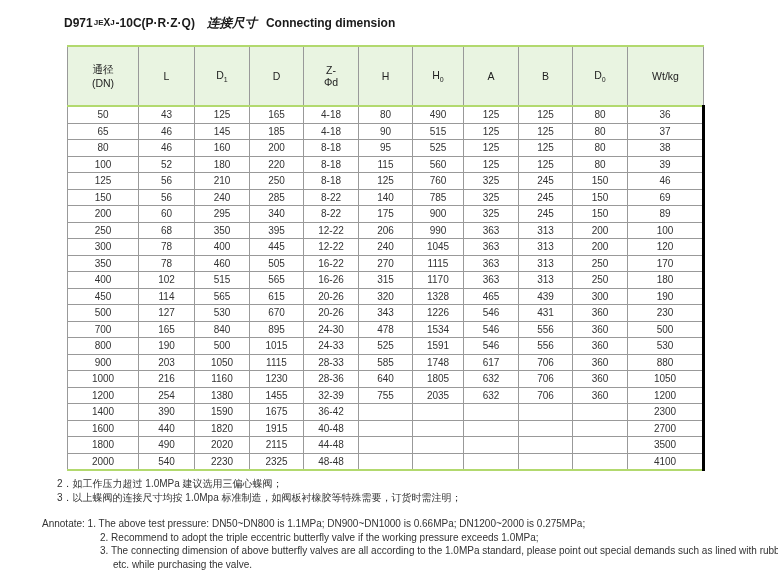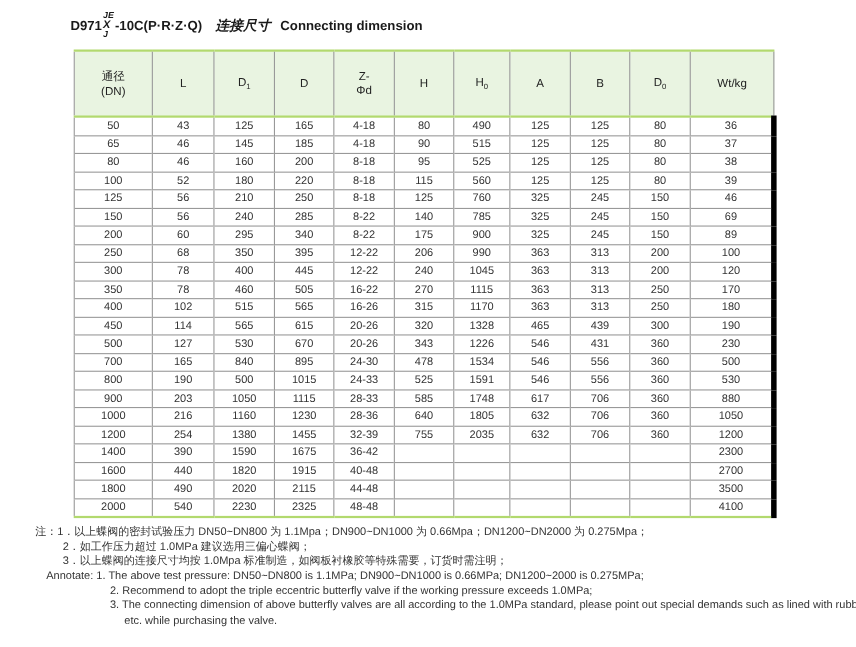--- a/index.html
+++ b/index.html
@@ -9,22 +9,22 @@
     overflow:hidden;
   }
 
   
   .title {
     position:absolute; left:64px; top:6px; height:34px;
     display:flex; align-items:center;
     font-size:12px; font-weight:bold; color:#1a1a1a; white-space:nowrap;
   }
   .t-stack {
-    display:inline-flex; flex-direction:column; align-items:flex-start;
-    line-height:1; margin:0 1px; font-size:8px; font-weight:bold;font-style:italic;
+    display:inline-flex; flex-direction:row; align-items:center;
+    line-height:1; margin:0 1px; font-size:8px; font-weight:bold;
   }
   .t-stack .stack-mid { font-size:10px; }
   .t-cn { margin-left:12px; font-size:12.5px;font-style:italic; }
   .t-en { margin-left:9px; font-size:12px; }
 
   
   .table-wrap { position:absolute; left:67px; top:45px; width:636px; }
   table { border-collapse:collapse; width:636px; table-layout:fixed; }
   thead th {
     background:#e9f4e1;
@@ -39,21 +39,21 @@
   thead th:last-child  { border-right:1px solid #999999; }
   thead sub { font-size:7px; }
   tbody td {
     border-left:1px solid #999999;
     border-top:1px solid #999999;
     height:15.5px; padding:0;
     font-size:10px; color:#333; text-align:center; vertical-align:middle;
     line-height:15.5px; background:#ffffff;
   }
   tbody tr:first-child td { border-top:none; }
-  tbody td:last-child { border-right:5px solid #000000; }
+  tbody td:last-child { border-right:3px solid #000000; }
   tbody tr:last-child td { border-bottom:2px solid #b2d96e; }
 
   
   .notes-cn {
     position:absolute; left:32px; top:477px;
     font-size:10px; color:#333; line-height:13.5px; white-space:nowrap;
   }
   .notes-cn .indent { padding-left:25px; }
   .notes-en {
     position:absolute; left:42px; top:517px;
@@ -392,21 +392,20 @@
           <td></td>
           <td></td>
           <td></td>
           <td>4100</td>
         </tr>
       </tbody>
   </table>
 </div>
 
 <div class="notes-cn">
-  <div>注：1．以上蝶阀的密封试验压力 DN50~DN800 为 1.1Mpa；DN900~DN1000 为 0.66Mpa；DN1200~DN2000 为 0.275Mpa；</div>
   <div class="indent">2．如工作压力超过 1.0MPa 建议选用三偏心蝶阀；</div>
   <div class="indent">3．以上蝶阀的连接尺寸均按 1.0Mpa 标准制造，如阀板衬橡胶等特殊需要，订货时需注明；</div>
 </div>
 <div class="notes-en">
   <div>Annotate: 1. The above test pressure: DN50~DN800 is 1.1MPa; DN900~DN1000 is 0.66MPa; DN1200~2000 is 0.275MPa;</div>
   <div class="indent">2. Recommend to adopt the triple eccentric butterfly valve if the working pressure exceeds 1.0MPa;</div>
   <div class="indent">3. The connecting dimension of above butterfly valves are all according to the 1.0MPa standard, please point out special demands such as lined with rubber</div>
   <div class="indent2">etc. while purchasing the valve.</div>
 </div>
 

